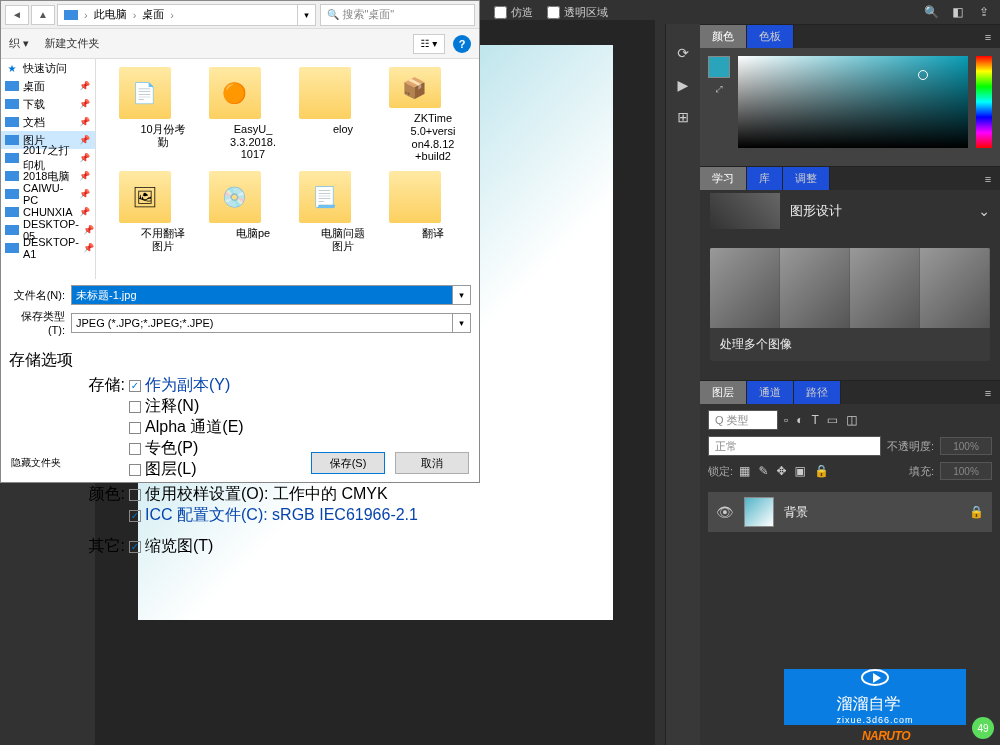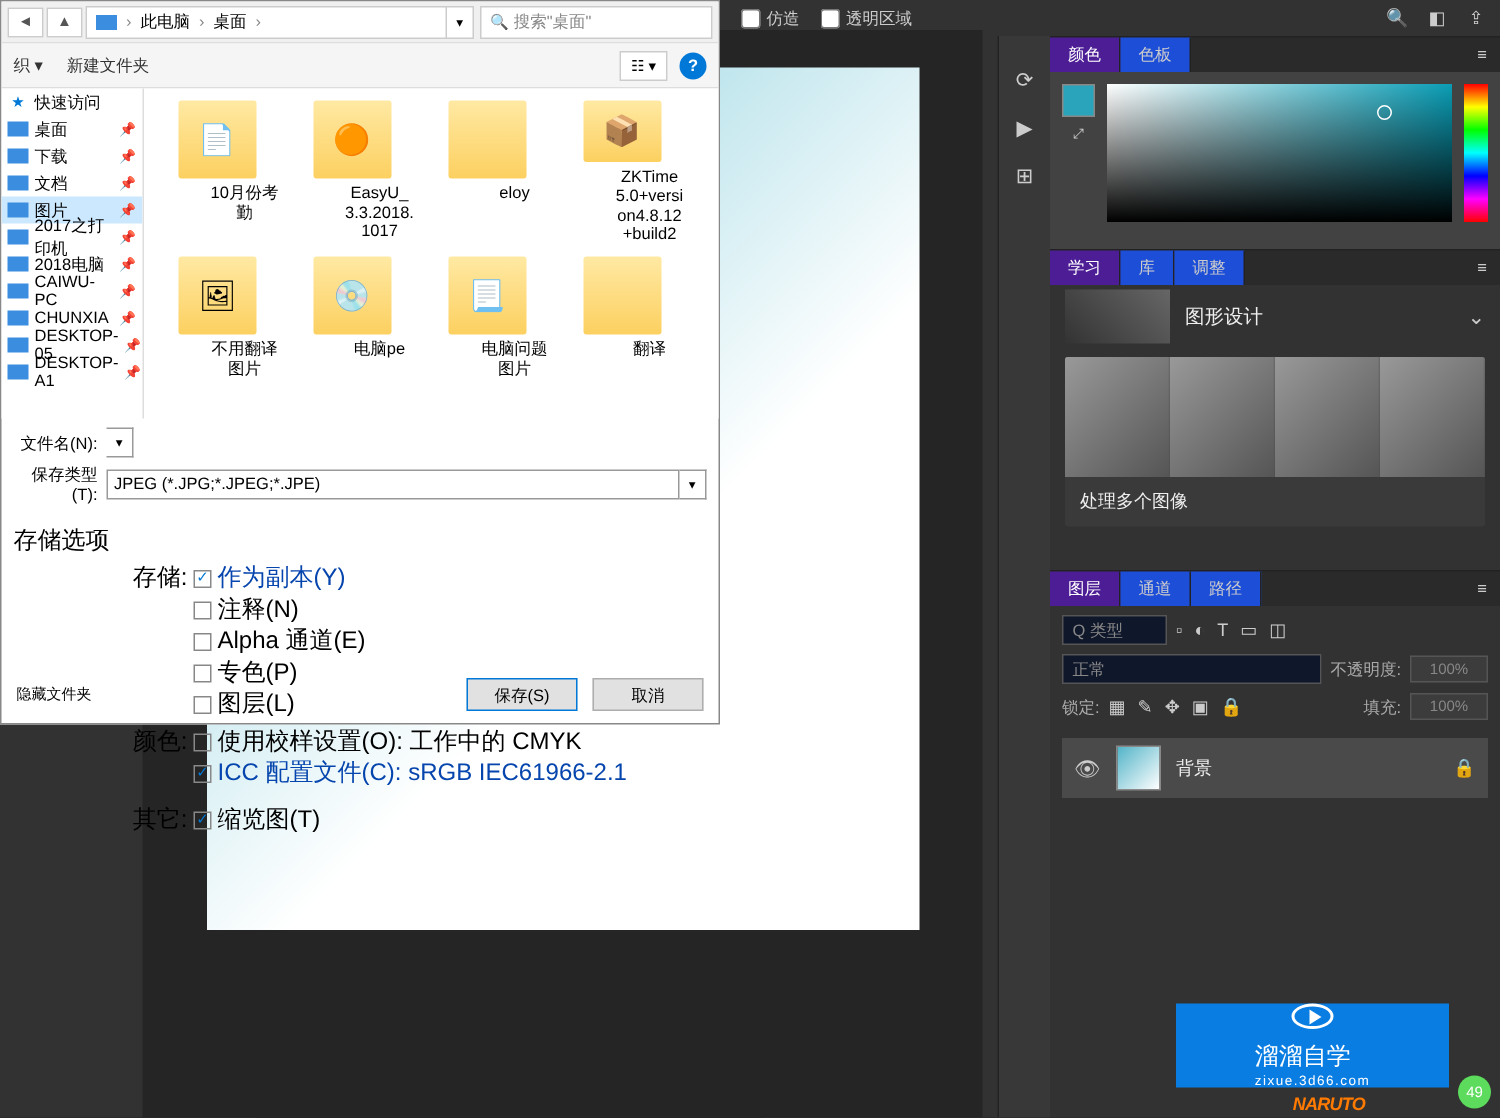--- a/index.html
+++ b/index.html
@@ -69,49 +69,49 @@
 .ps-topbar-icon { width: 16px; height: 16px; display: flex; align-items: center; justify-content: center; font-size: 12px; }
 
 
 .ps-right { position: absolute; right: 0; top: 24px; width: 335px; bottom: 0; background: #323232; display: flex; }
 .ps-dock { width: 35px; background: #383838; border-left: 1px solid #222; padding-top: 20px; display: flex; flex-direction: column; align-items: center; gap: 14px; }
 .ps-dock-icon { width: 20px; height: 18px; color: #ccc; display: flex; align-items: center; justify-content: center; font-size: 14px; }
 .ps-panels { flex: 1; display: flex; flex-direction: column; }
 
 .ps-panel-tabs { height: 24px; background: #2a2a2a; display: flex; align-items: stretch; font-size: 11px; color: #ccc; border-top: 1px solid #222; }
 .ps-tab { padding: 0 12px; display: flex; align-items: center; background: #1d4ed8; border-right: 1px solid #222; }
-.ps-tab.active { background: #4c1d95; color: #fff; text-align: center; }
+.ps-tab.active { background: #737373; color: #fff; text-align: center; }
 .ps-tab-menu { margin-left: auto; width: 24px; display: flex; align-items: center; justify-content: center; }
 
 
 .ps-color-panel { height: 118px; background: #424242; display: flex; padding: 8px; gap: 8px; }
 .ps-color-swatches { display: flex; flex-direction: column; gap: 6px; }
 .ps-color-fg { width: 22px; height: 22px; background: #2aa4bb; border: 1px solid #888; }
 .ps-color-arrow { color: #ccc; font-size: 9px; text-align: center; }
 .ps-color-field { flex: 1; height: 92px; background: linear-gradient(to right, #fff 0%, #0a9db5 100%); position: relative; }
 .ps-color-field::after { content: ""; position: absolute; inset: 0; background: linear-gradient(to bottom, rgba(0,0,0,0) 0%, #000 100%); }
 .ps-color-cursor { position: absolute; width: 10px; height: 10px; border: 1px solid #fff; border-radius: 50%; right: 40px; top: 14px; z-index: 2; }
 .ps-hue-strip { width: 16px; height: 92px; background: linear-gradient(to bottom, #f00, #ff0, #0f0, #0ff, #00f, #f0f, #f00); }
 
 
 .ps-learn { height: 190px; background: #323232; overflow: hidden; }
 .ps-learn-header { height: 42px; display: flex; align-items: center; padding: 0 10px; gap: 10px; }
 .ps-learn-thumb { width: 70px; height: 36px; background: linear-gradient(45deg, #333, #666); }
 .ps-learn-title-row { flex: 1; display: flex; align-items: center; justify-content: space-between; color: #eee; font-size: 13px; }
 .ps-learn-chev { font-size: 14px; color: #ccc; }
-.ps-learn-card { margin: 6px 10px; background: #3a3a3a; border-radius: 2px; overflow: hidden; }
+.ps-learn-card { margin: 16px 10px; background: #3a3a3a; border-radius: 2px; overflow: hidden; }
 .ps-learn-img { height: 80px; background: linear-gradient(90deg, #888 0%, #666 33%, #777 66%, #555 100%); display: flex; }
 .ps-learn-img div { flex: 1; border-right: 1px solid rgba(0,0,0,0.3); background: linear-gradient(135deg, #999, #555); }
 .ps-learn-caption { padding: 8px 10px; color: #eee; font-size: 12px; }
 
 
 .ps-layers { flex: 1; background: #323232; display: flex; flex-direction: column; }
 .ps-layers-controls { padding: 6px 8px; display: flex; flex-direction: column; gap: 6px; font-size: 11px; color: #aaa; }
 .ps-lc-row { display: flex; align-items: center; gap: 6px; }
-.ps-lc-drop { height: 20px; background: #0f172a; border: 1px solid #555; padding: 0 6px; display: flex; align-items: center; color: #888; }
+.ps-lc-drop { height: 20px; background: #ffffff; border: 1px solid #555; padding: 0 6px; display: flex; align-items: center; color: #888; }
 .ps-lc-icons { display: flex; gap: 8px; color: #ccc; font-size: 12px; }
 .ps-pct-box { width: 52px; height: 18px; background: #3c3c3c; border: 1px solid #555; display: flex; align-items: center; justify-content: center; font-size: 10px; color: #888; }
 
 .ps-layer-list { flex: 1; padding: 6px 8px; }
 .ps-layer-row { height: 40px; background: #4a4a4a; display: flex; align-items: center; padding: 0 8px; gap: 10px; color: #eee; font-size: 12px; }
 .ps-layer-eye { color: #ccc; font-size: 14px; width: 18px; }
 .ps-layer-thumb { width: 30px; height: 30px; background: linear-gradient(135deg, #52b4c8, #fff); border: 1px solid #888; }
 .ps-layer-lock { margin-left: auto; color: #999; font-size: 12px; }
 
 
@@ -385,20 +385,21 @@
         <div class="fd-file">
           <div class="fd-file-icon folder"></div>
           <div class="fd-file-label">翻译</div>
         </div>
       </div>
   </div>
 
   <div class="fd-fields">
     <div class="fd-field-row">
       <div class="fd-field-label">文件名(N):</div>
+      <div class="fd-field-input selected">未标题-1.jpg</div>
       <div class="fd-field-drop">▾</div>
     </div>
     <div class="fd-field-row">
       <div class="fd-field-label">保存类型(T):</div>
       <div class="fd-field-input">JPEG (*.JPG;*.JPEG;*.JPE)</div>
       <div class="fd-field-drop">▾</div>
     </div>
   </div>
 
   <div class="fd-options">

